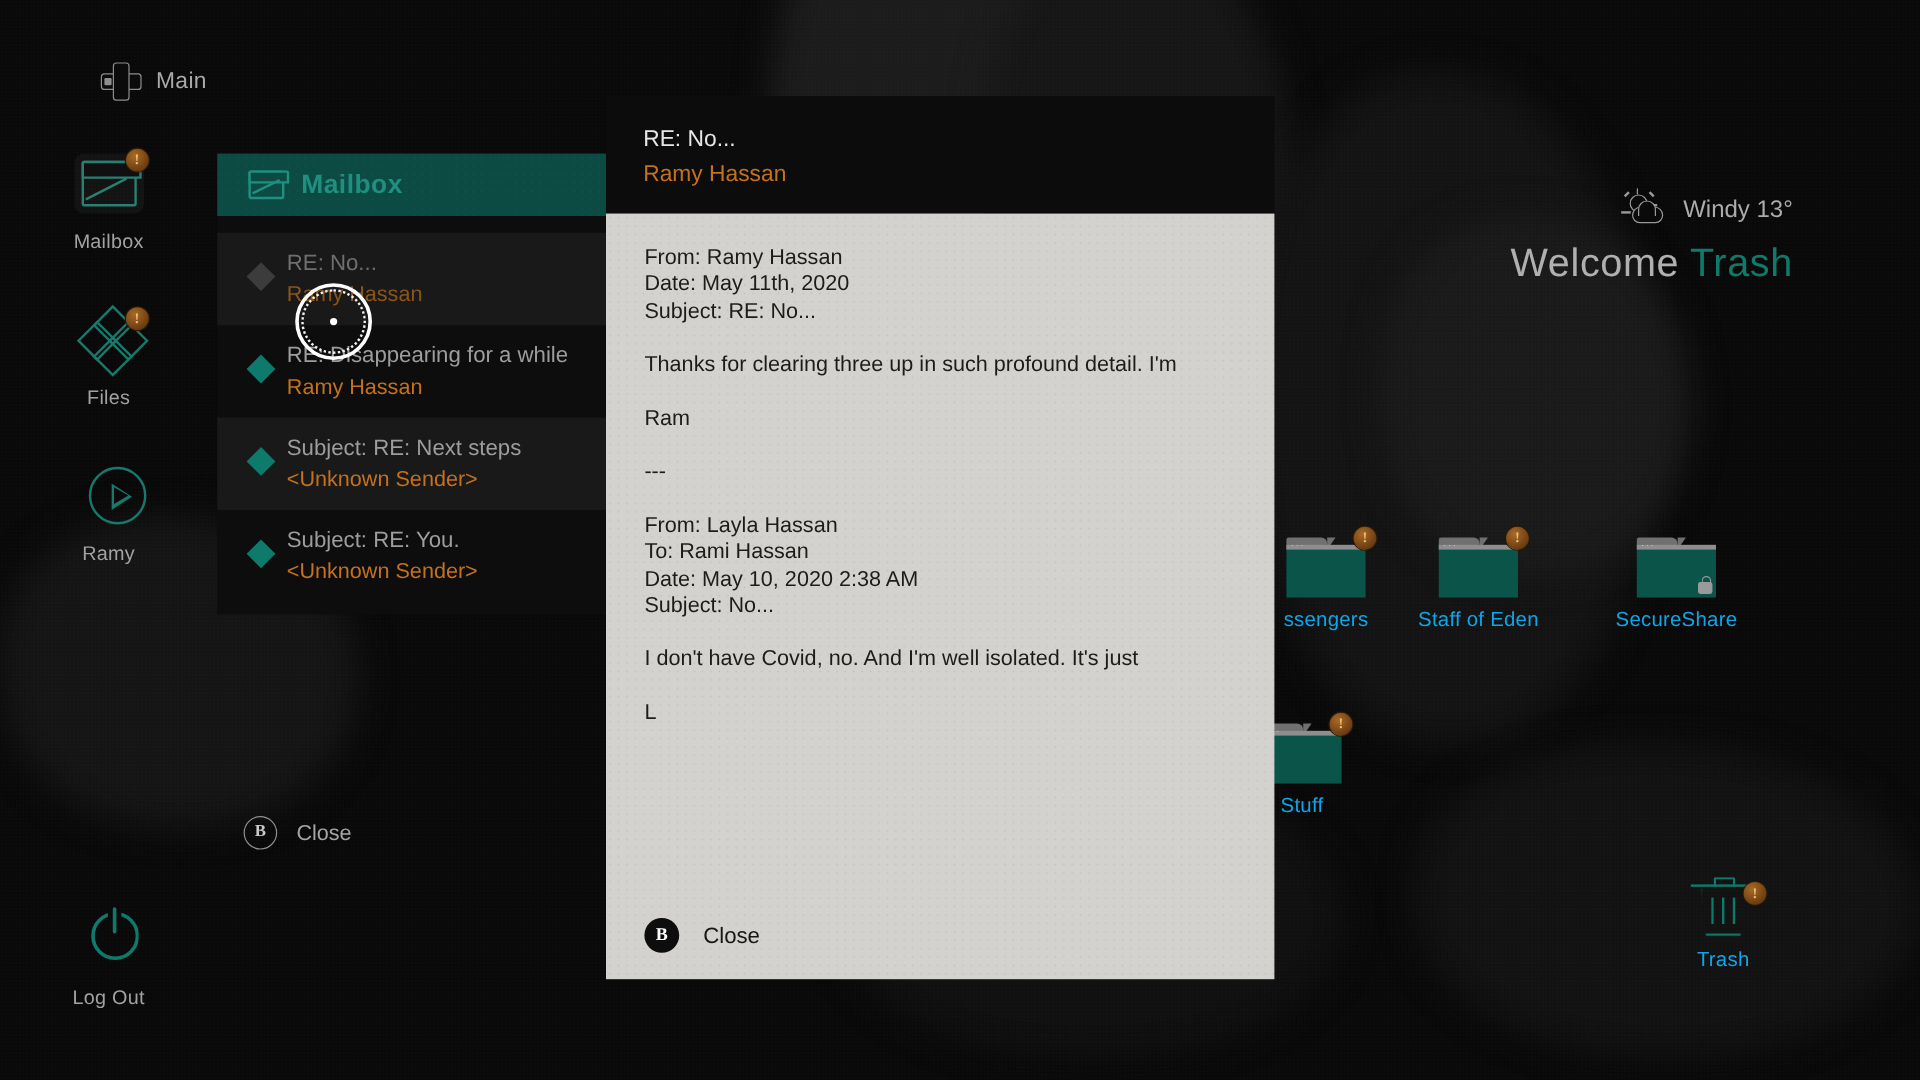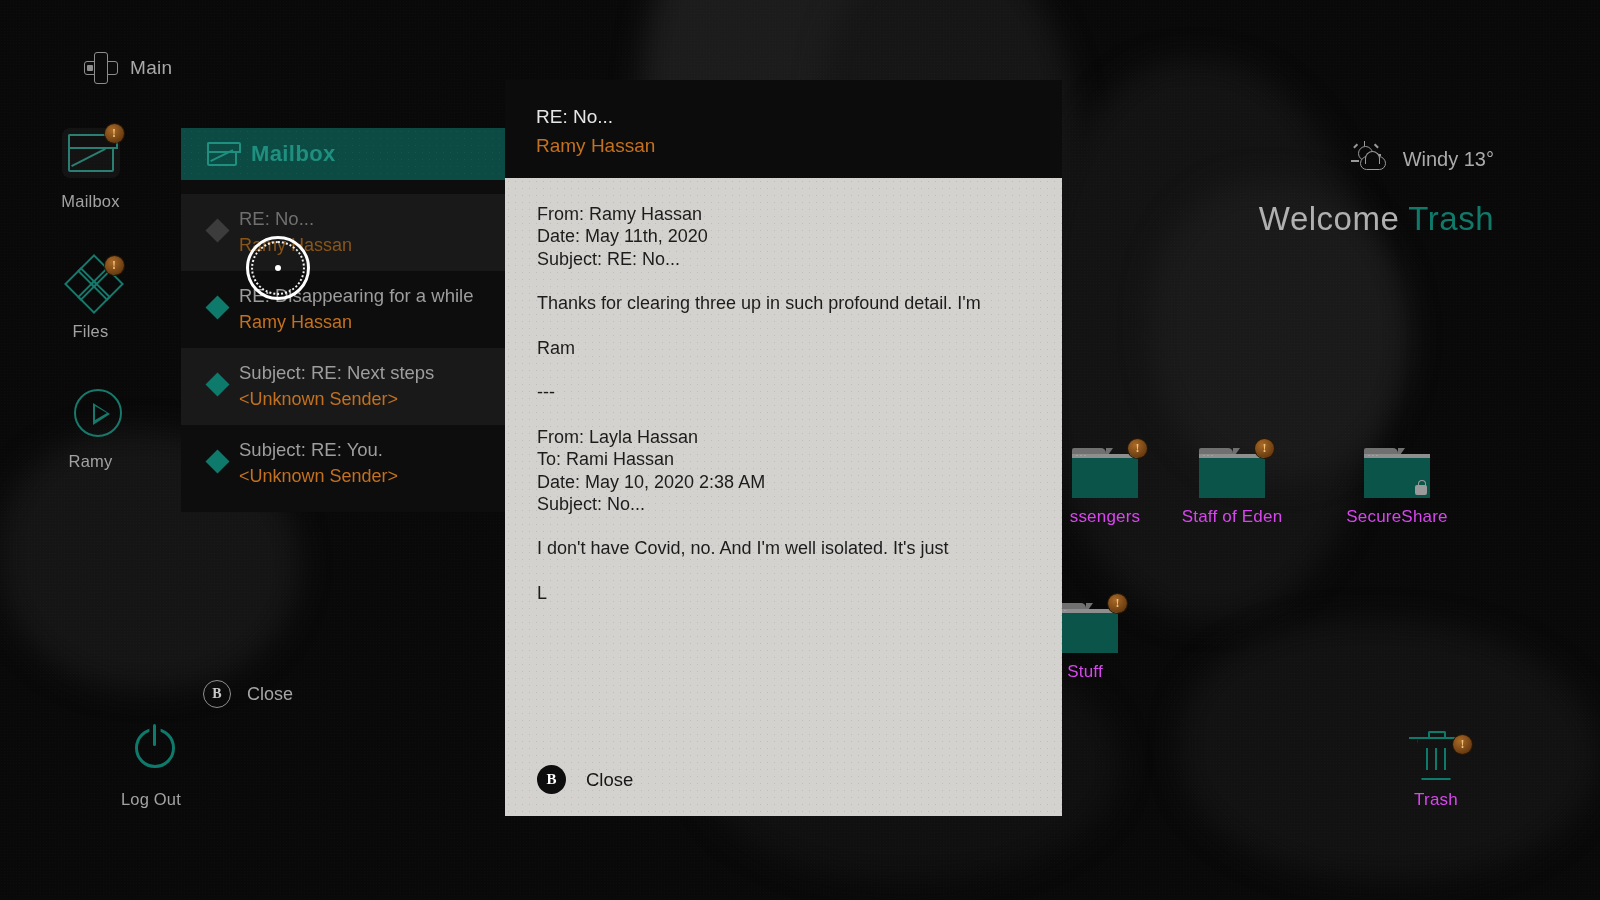--- a/index.html
+++ b/index.html
@@ -90,41 +90,41 @@
   .mail-row.read .mail-from { color:#8a5519; }
 
   
   .close-hint { position:absolute; left:203px; top:680px; display:flex; align-items:center; gap:16px; z-index:3; }
   .btn-b { width:28px; height:28px; border-radius:50%; border:1.6px solid #8f8f8f; color:#c9c9c9;
            font-size:14px; font-weight:bold; display:flex; align-items:center; justify-content:center;
            font-family:"Liberation Serif", serif; }
   .close-hint .t { font-size:18px; color:#a5a5a5; }
 
   
-  .weather { position:absolute; right:106px; top:144px; display:flex; align-items:center; gap:12px; z-index:2; }
+  .weather { position:absolute; right:106px; top:160px; display:flex; align-items:center; gap:12px; z-index:2; }
   .wicon { position:relative; width:40px; height:30px; }
   .wicon .sun { position:absolute; left:7px; top:2px; width:15px; height:15px; border:1.6px solid #9a9a9a; border-radius:50%; }
   .wicon .ray { position:absolute; width:5px; height:1.6px; background:#9a9a9a; }
   .wicon .cloud { position:absolute; left:9px; top:12px; width:26px; height:14px; border:1.6px solid #9a9a9a; border-radius:9px 9px 8px 8px; background:#0a0a0a; }
   .wicon .cloud:before { content:""; position:absolute; left:4px; top:-6px; width:13px; height:12px; border:1.6px solid #9a9a9a; border-bottom:none; border-radius:8px 8px 0 0; background:#0a0a0a; }
   .wicon .wind { position:absolute; left:0px; top:16px; width:8px; height:1.6px; background:#9a9a9a; }
   .wtext { font-size:20px; color:#ababab; }
   .welcome { position:absolute; right:106px; top:200px; font-size:33px; letter-spacing:.5px; z-index:2; white-space:nowrap; }
   .welcome .w1 { color:#b0b0b0; } .welcome .w2 { color:#0f7a6a; }
 
   .folder-item { position:absolute; text-align:center; width:150px; z-index:2; }
   .folder { position:relative; width:66px; height:50px; margin:0 auto; }
   .folder .tab { position:absolute; left:0; top:0; width:34px; height:10px; background:#707070; border-radius:2px 5px 0 0; }
   .folder .tab:after { content:""; position:absolute; right:-7px; top:0; border-left:7px solid #707070; border-bottom:10px solid transparent; }
   .folder .body { position:absolute; left:0; top:9px; width:66px; height:41px; background:#0b5449; }
   .folder .strip { position:absolute; left:0; top:6px; width:66px; height:4px; background:#8e8e8e; }
   .folder .dots { position:absolute; left:4px; top:2px; font-size:7px; color:#cfcfcf; letter-spacing:2px; }
   .folder .lock { position:absolute; right:3px; bottom:3px; width:12px; height:10px; background:#9a9a9a; border-radius:2px; }
   .folder .lock:before { content:""; position:absolute; left:3px; top:-5px; width:6px; height:6px; border:1.6px solid #9a9a9a; border-bottom:none; border-radius:4px 4px 0 0; }
-  .folder-lbl { margin-top:9px; font-size:17px; color:#d946ef; letter-spacing:.2px; }
+  .folder-lbl { margin-top:9px; font-size:17px; color:#0ea5e9; letter-spacing:.2px; }
 
   .trash-item { position:absolute; right:89px; top:735px; width:150px; text-align:center; z-index:2; }
   .tcan { position:relative; width:48px; height:46px; margin:0 auto; }
   .tcan .lid { position:absolute; left:-3px; top:2px; width:54px; height:2px; background:#0e7a6b; }
   .tcan .hnd { position:absolute; left:16px; top:-4px; width:18px; height:8px; border:2px solid #0e7a6b; border-bottom:none; border-radius:2px 2px 0 0; }
   .tcan .bd { position:absolute; left:4px; top:5px; width:40px; height:40px; border:2px solid #0e7a6b; border-top:none; border-radius:0 0 4px 4px; transform:perspective(40px) rotateX(0deg); clip-path:polygon(4% 0,96% 0,86% 100%,14% 100%); }
   .tcan .bar { position:absolute; top:13px; width:2px; height:22px; background:#0e7a6b; }
 
   
   #modal { position:absolute; left:505px; top:80px; width:557px; z-index:12; }
@@ -270,21 +270,21 @@
     <span class="lbl">Files</span>
   </div>
 
   <div class="rail-item" style="top:386px;">
     <span class="ico">
       <span class="circ"></span><span class="play"></span><span class="play-i"></span>
     </span>
     <span class="lbl">Ramy</span>
   </div>
 
-  <div class="rail-item" style="top:724px;text-align:right;">
+  <div class="rail-item" style="top:756px;">
     <span class="ico">
       <span class="pw"></span><span class="pw-b"></span>
     </span>
     <span class="lbl">Log Out</span>
   </div>
 </div>
 
 <div id="mailApp">
   <div class="app-head">
     <span class="hico">

